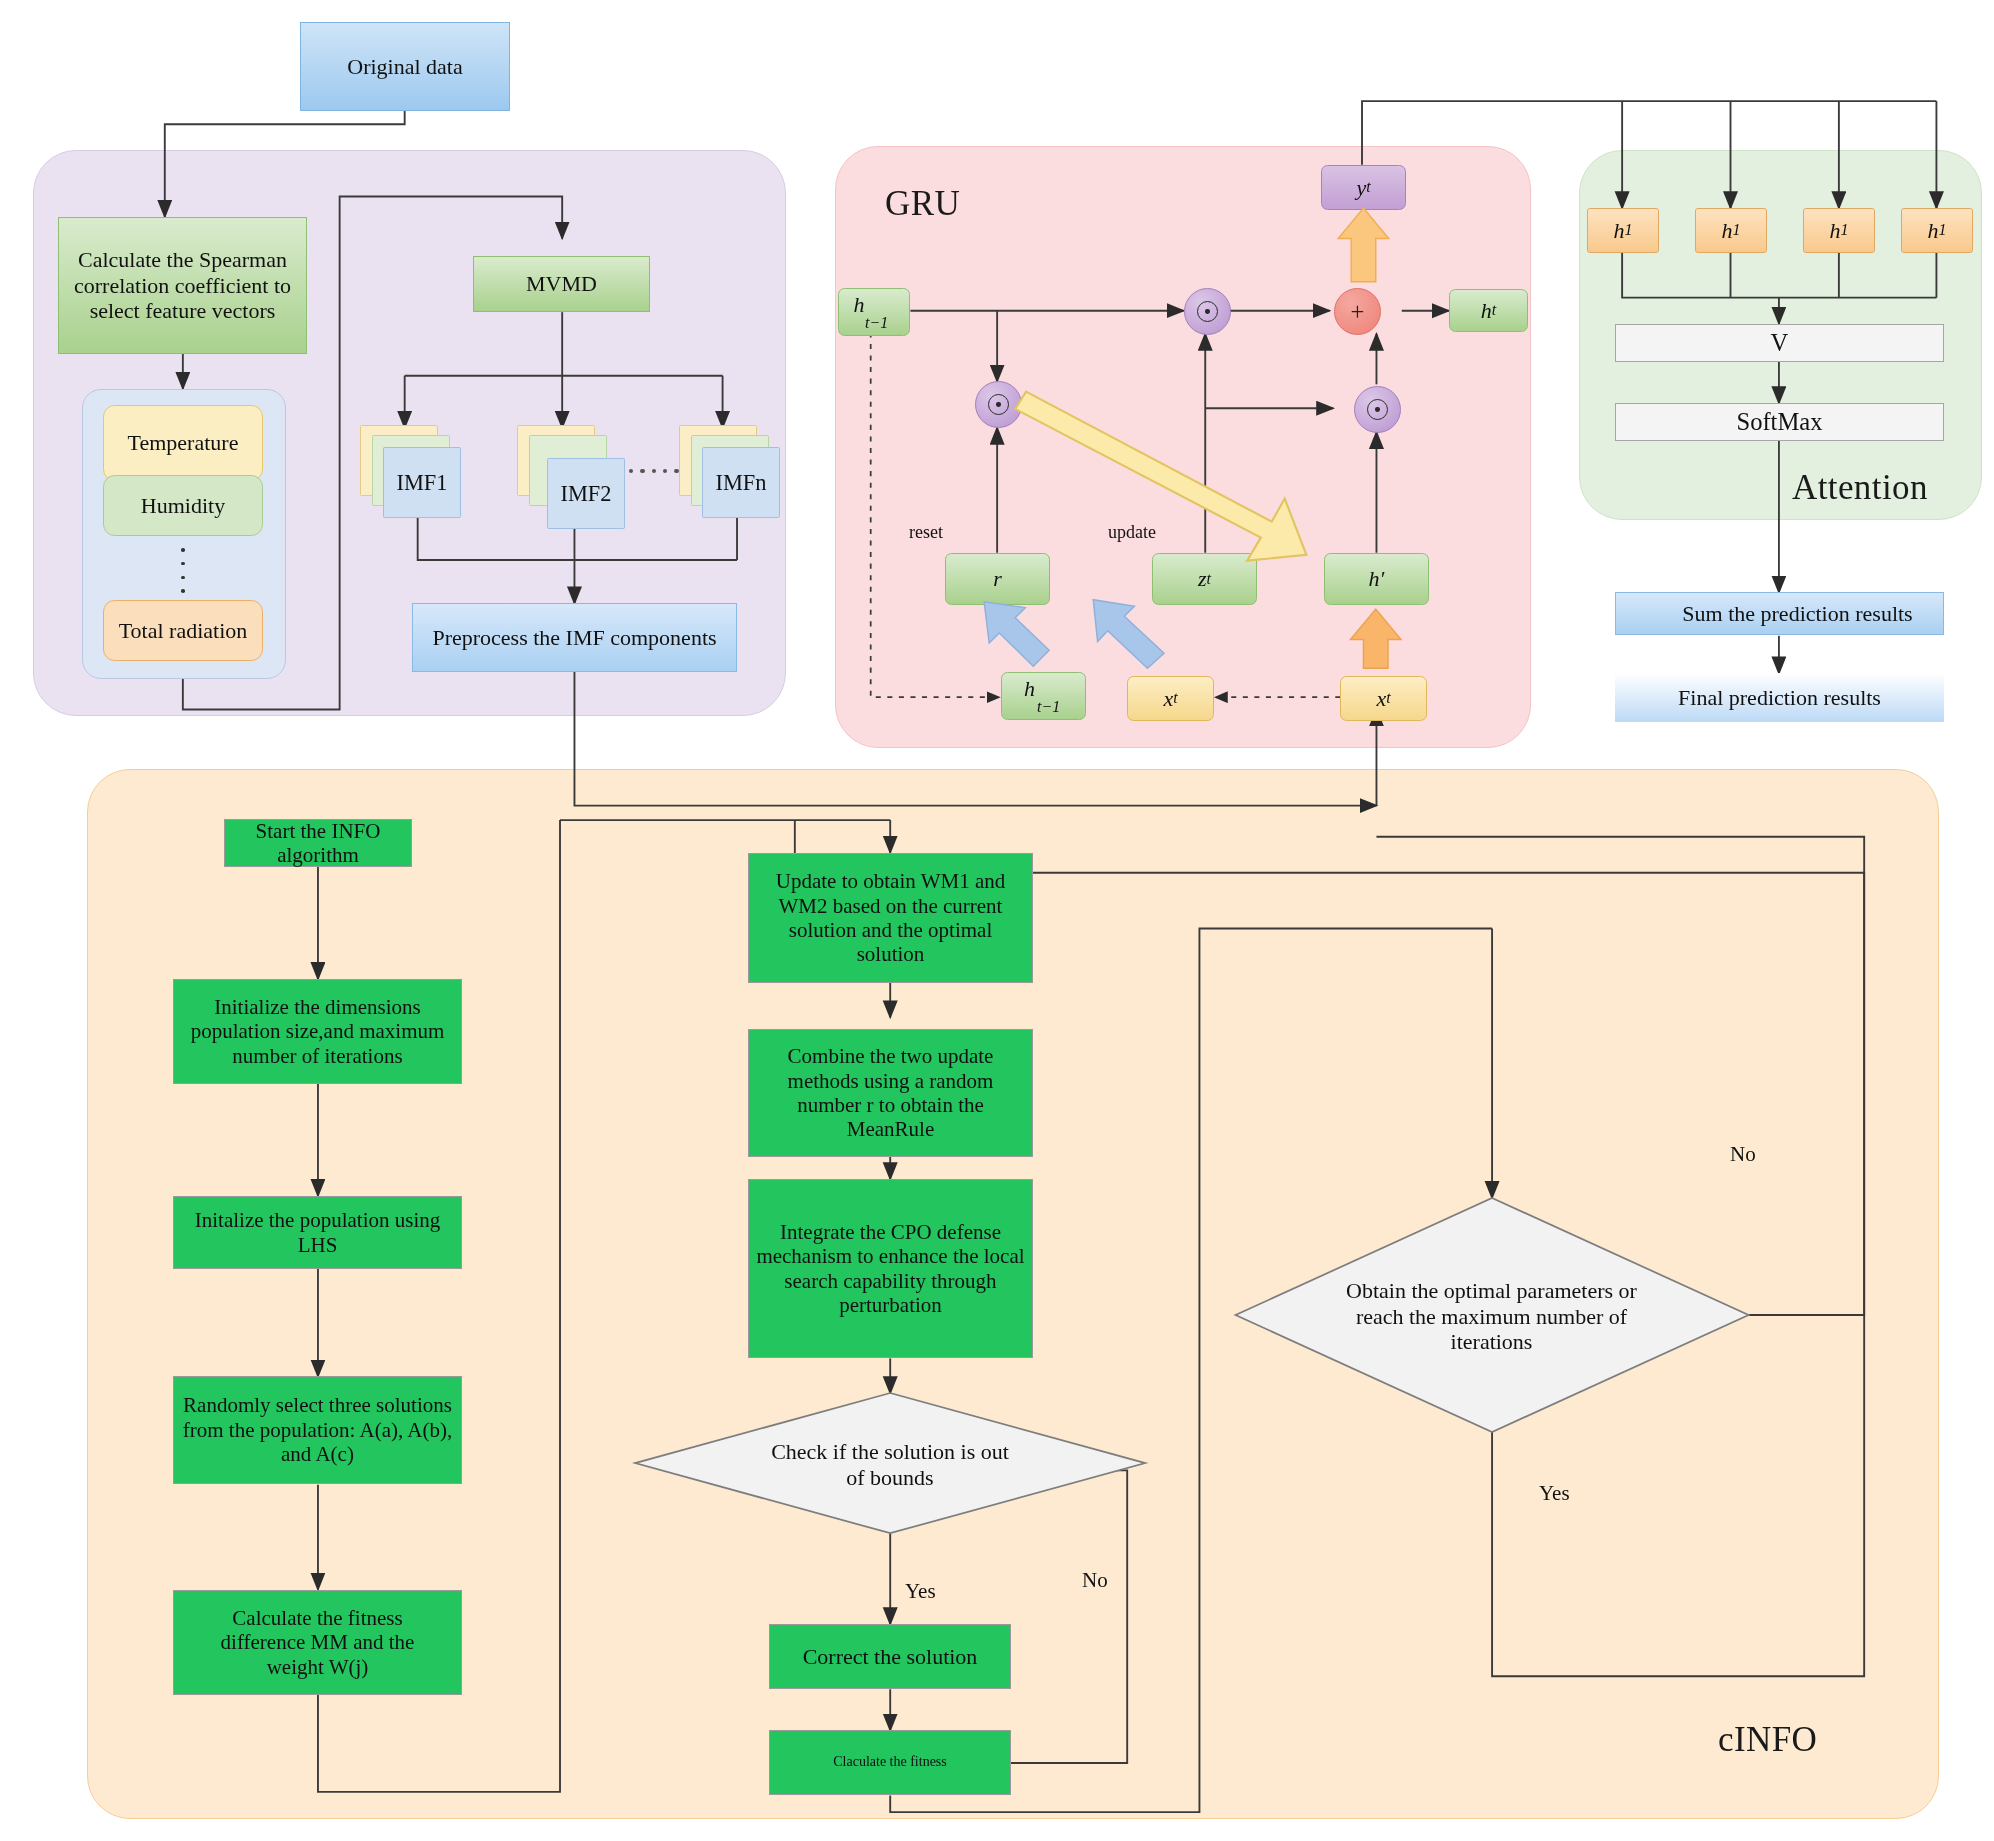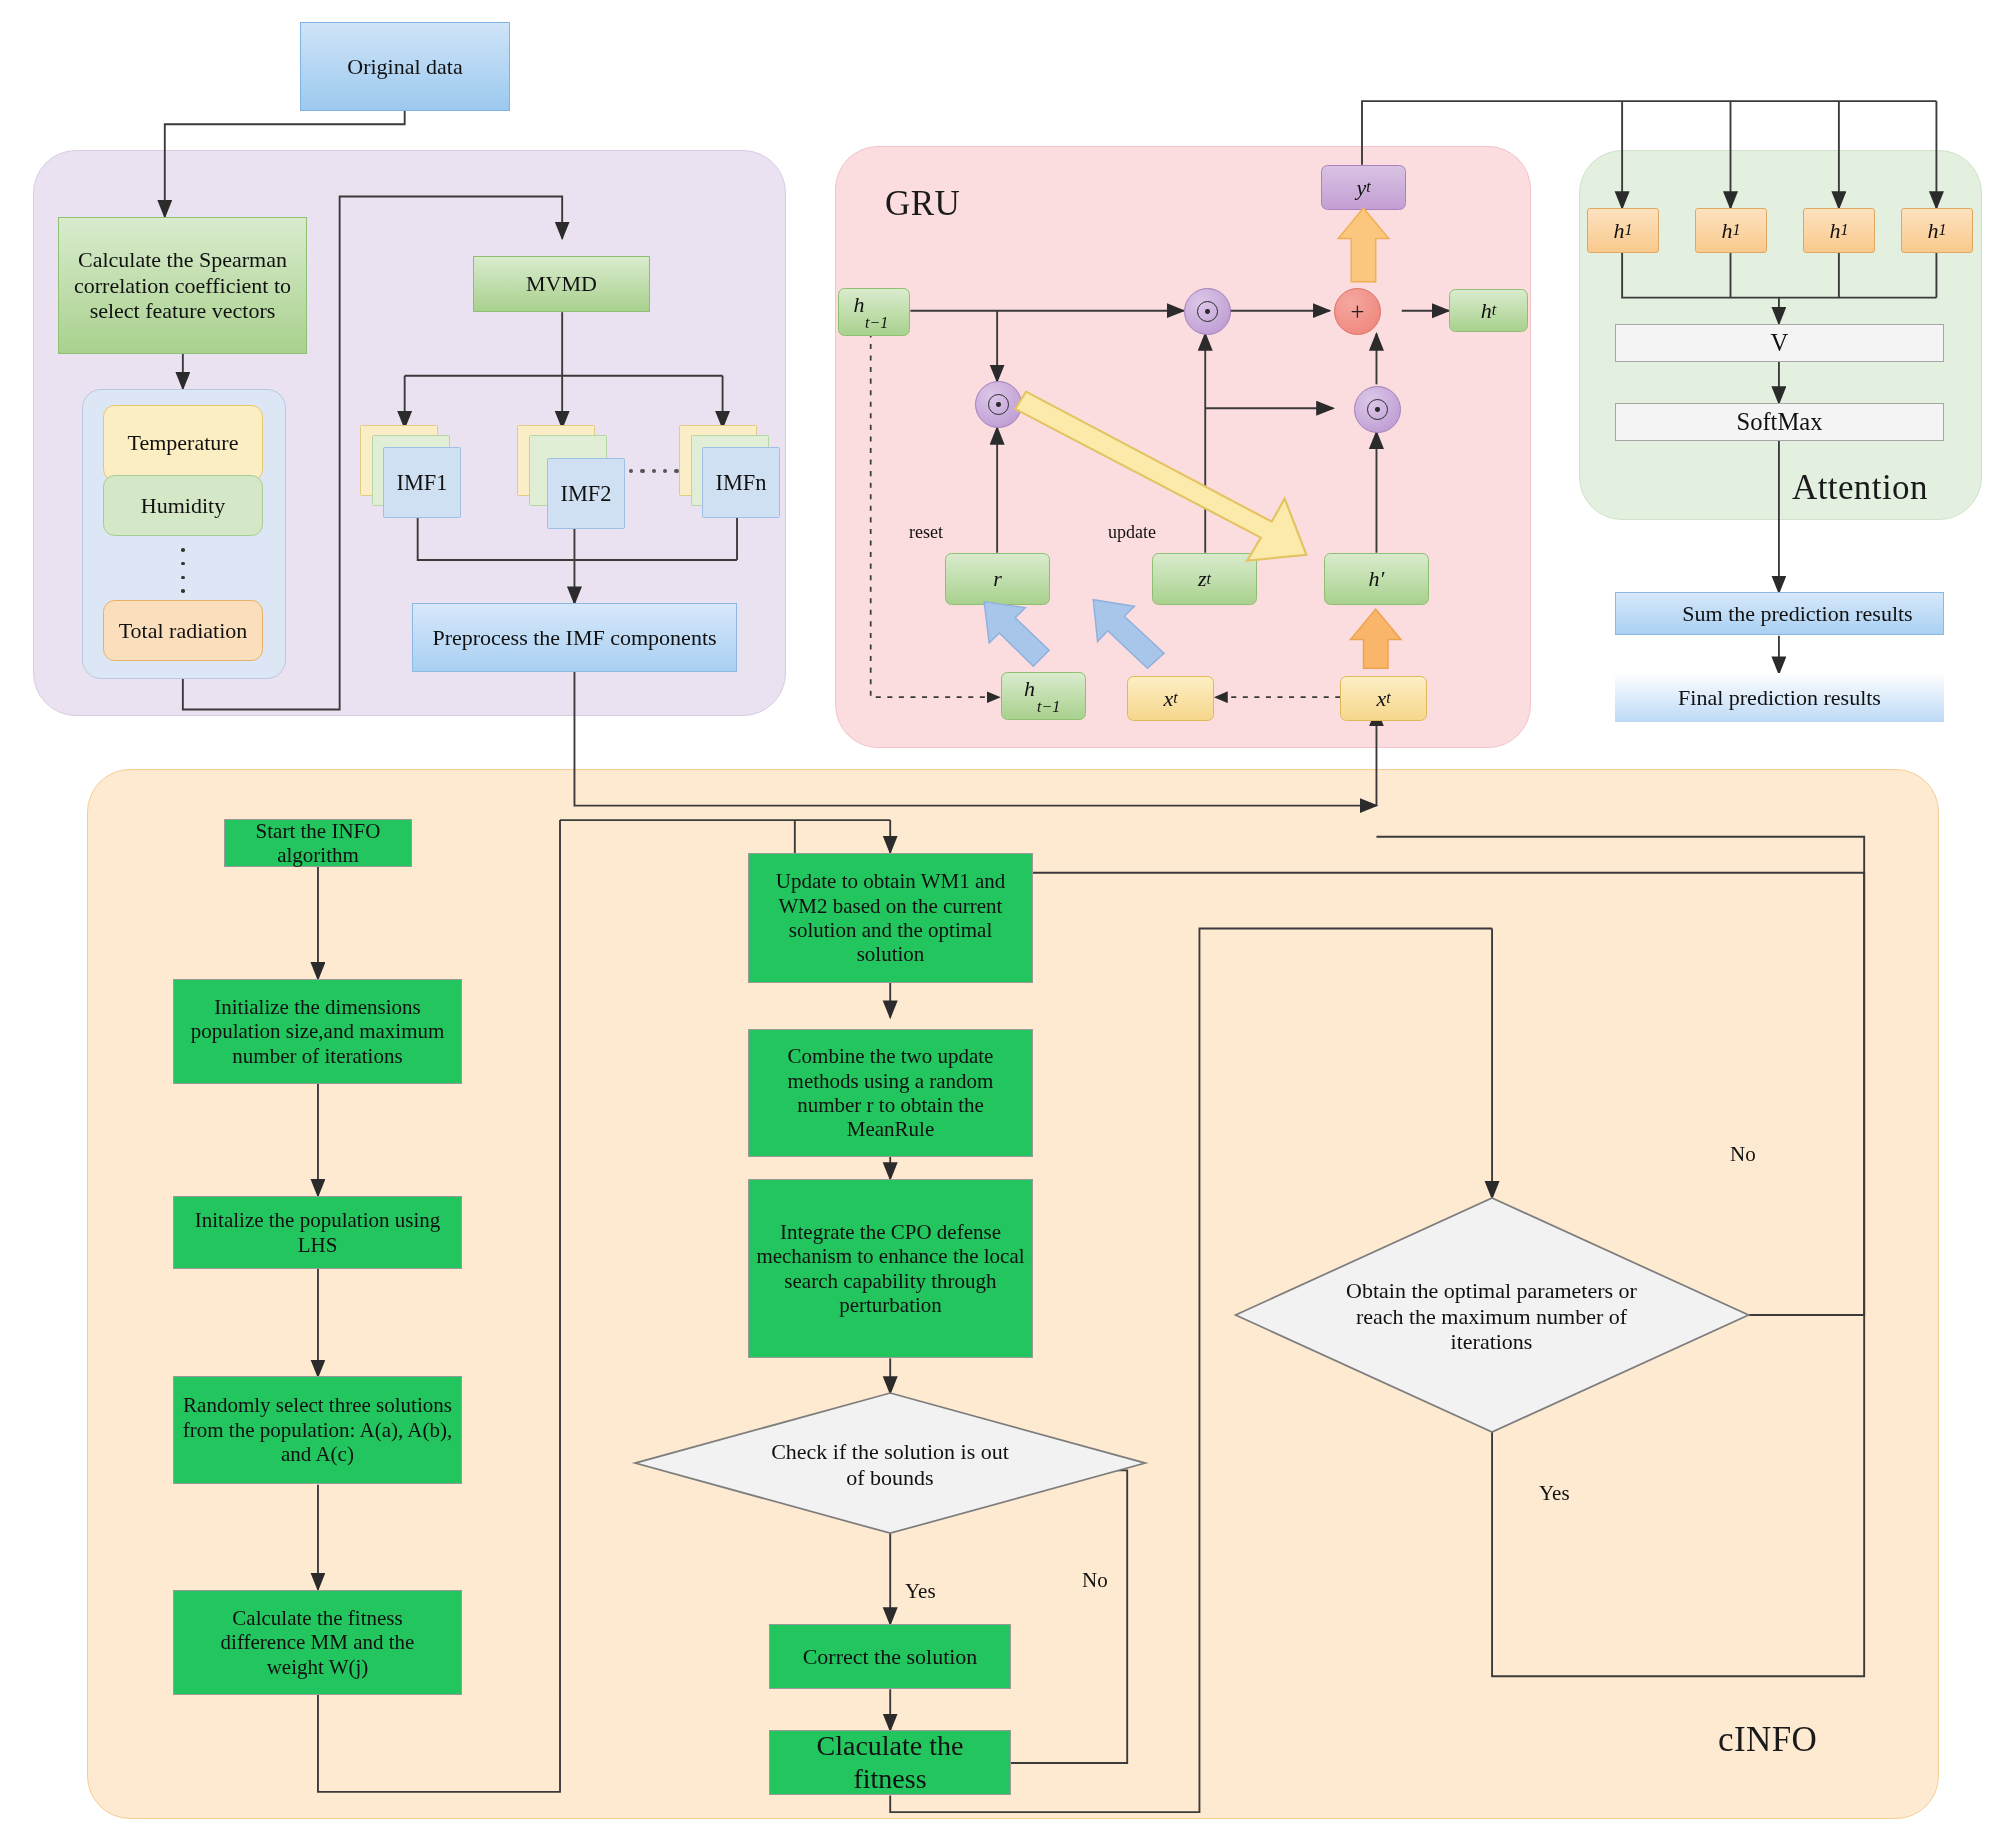--- a/index.html
+++ b/index.html
@@ -368,21 +368,21 @@
   <div class="node" style="left:762px;top:1434px;width:256px;height:61px;font-size:22px;">
     <span>Check if the solution is out of bounds</span>
   </div>
   <div class="node" style="left:1329px;top:1279px;width:325px;height:75px;font-size:22px;">
     <span>Obtain the optimal parameters or reach the maximum number of iterations</span>
   </div>
 
   <div class="node grey-box" style="left:769px;top:1624px;width:242px;height:65px;padding:0 7.2px;font-size:22px;">
     <span>Correct the solution</span>
   </div>
-  <div class="node grey-box" style="left:769px;top:1730px;width:242px;height:65px;padding:0 7.2px;font-size:28px;">
+  <div class="node grey-box" style="left:769px;top:1730px;width:242px;height:65px;padding:0 7.2px;font-size:14px;">
     <span>Claculate the fitness</span>
   </div>
 
   <div class="lbl" style="left:905px;top:1579px;font-size:21px;">Yes</div>
   <div class="lbl" style="left:1082px;top:1568px;font-size:21px;">No</div>
   <div class="lbl" style="left:1730px;top:1142px;font-size:21px;">No</div>
   <div class="lbl" style="left:1539px;top:1481px;font-size:21px;">Yes</div>
 
 </div>
 

